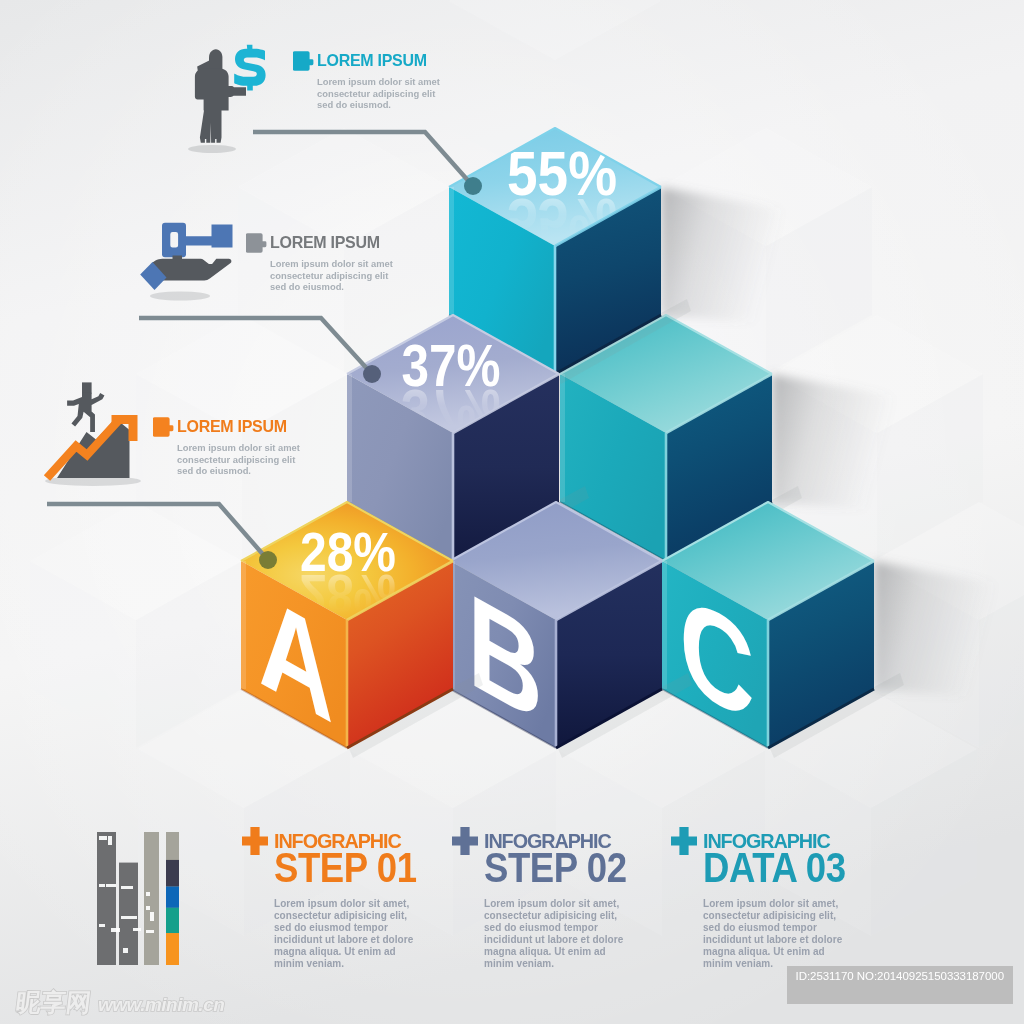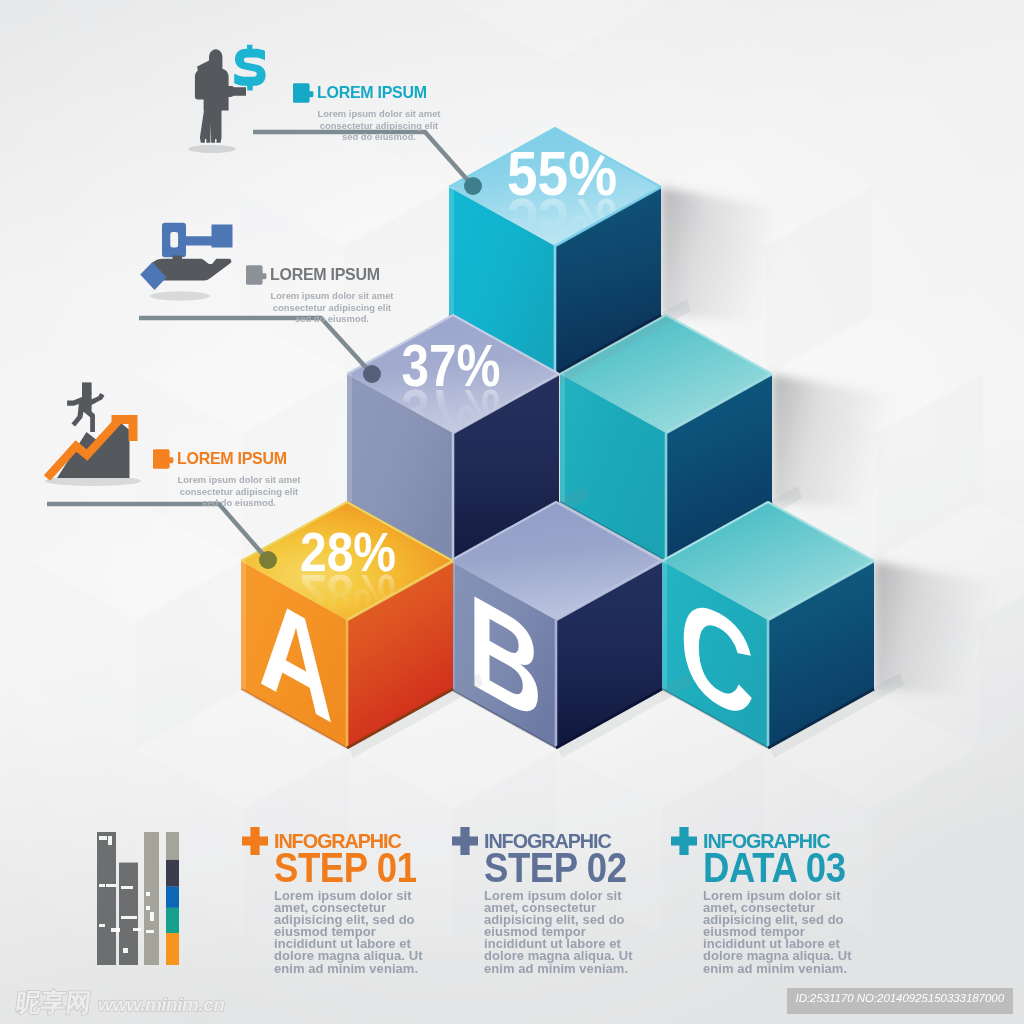--- a/index.html
+++ b/index.html
@@ -3,49 +3,49 @@
 <meta charset="utf-8">
 <title>Infographic Cubes</title>
 <style>
   html,body{margin:0;padding:0;background:#fff;}
   body{width:1024px;height:1024px;overflow:hidden;
        font-family:"Liberation Sans",sans-serif;}
   #stage{position:relative;width:1024px;height:1024px;overflow:hidden;}
   svg.layer{position:absolute;left:0;top:0;width:1024px;height:1024px;}
 
   
-  .callout{position:absolute;margin-top:32px;}
+  .callout{position:absolute;}
   .co-title{font-size:16.5px;font-weight:bold;letter-spacing:-.3px;
             white-space:nowrap;line-height:14px;transform:scaleX(.97);margin-top:2px;
             transform-origin:left center;}
   .co-body{font-size:9.4px;line-height:11.5px;color:#a8afb6;width:124px;
-           letter-spacing:0px;font-weight:bold;margin-top:7px;text-align:center;}
+           letter-spacing:0px;font-weight:bold;margin-top:7px;}
   .co-bullet{width:21px;height:21px;line-height:0;}
 
   
   .step{position:absolute;}
   .step-plus{position:absolute;left:-1px;top:-6px;line-height:0;}
   .step-kicker{font-size:20px;font-weight:bold;letter-spacing:-1.1px;line-height:17px;
                transform:scaleX(.99);transform-origin:left center;}
   .step-title{font-size:43px;font-weight:bold;letter-spacing:-.5px;line-height:34px;
               transform:scaleX(.85);transform-origin:left center;}
-  .step-body{font-size:13px;line-height:12.1px;color:#9aa1ae;width:152px;
-             font-weight:bold;letter-spacing:.05px;margin-top:6px;}
+  .step-body{font-size:10px;line-height:12.1px;color:#9aa1ae;width:152px;
+             font-weight:bold;letter-spacing:.05px;margin-top:14px;}
 
   
   #wm{position:absolute;left:16px;bottom:5px;display:flex;align-items:baseline;gap:7px;}
   #wm-cn{font-size:25px;font-weight:bold;color:#ededed;
          -webkit-text-stroke:1.6px #c9c9c9;paint-order:stroke fill;
          letter-spacing:0px;font-family:"DejaVu Sans",sans-serif;
          transform:skewX(-7deg);}
   #wm-url{font-size:19px;font-style:italic;font-weight:bold;color:#ededed;
           -webkit-text-stroke:1.6px #c9c9c9;paint-order:stroke fill;letter-spacing:-.5px;}
-  #idbar{position:absolute;right:11px;bottom:10px;background:#bdbdbd;color:#fff;
-         font-size:11.5px;padding:4px 9px 10px;letter-spacing:-.05px;line-height:12px;
-         font-family:"Liberation Sans",sans-serif;font-style:italic;}
+  #idbar{position:absolute;right:11px;bottom:20px;background:#bdbdbd;color:#fff;
+         font-size:11.5px;padding:4px 9px 22px;letter-spacing:-.05px;line-height:12px;
+         font-family:"Liberation Sans",sans-serif;}
 </style>
 </head>
 <body>
 
 <div id="stage">
   <svg class="layer" id="bg" viewBox="0 0 1024 1024">
       <defs>
         <linearGradient id="bgg" x1="0" y1="0" x2="0.25" y2="1">
           <stop offset="0" stop-color="#e7e8e9"></stop>
           <stop offset="0.30" stop-color="#f2f2f3"></stop>

